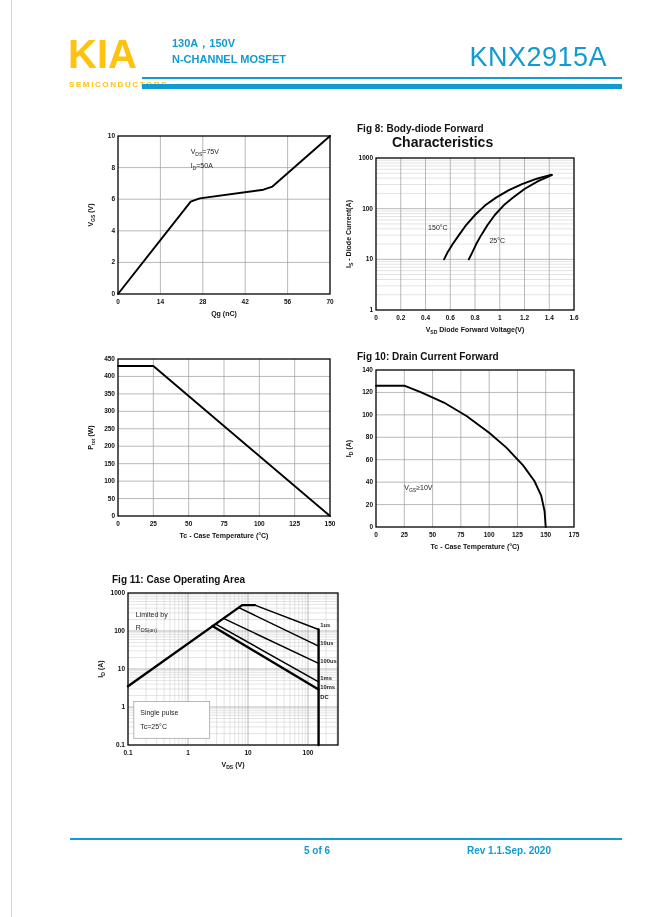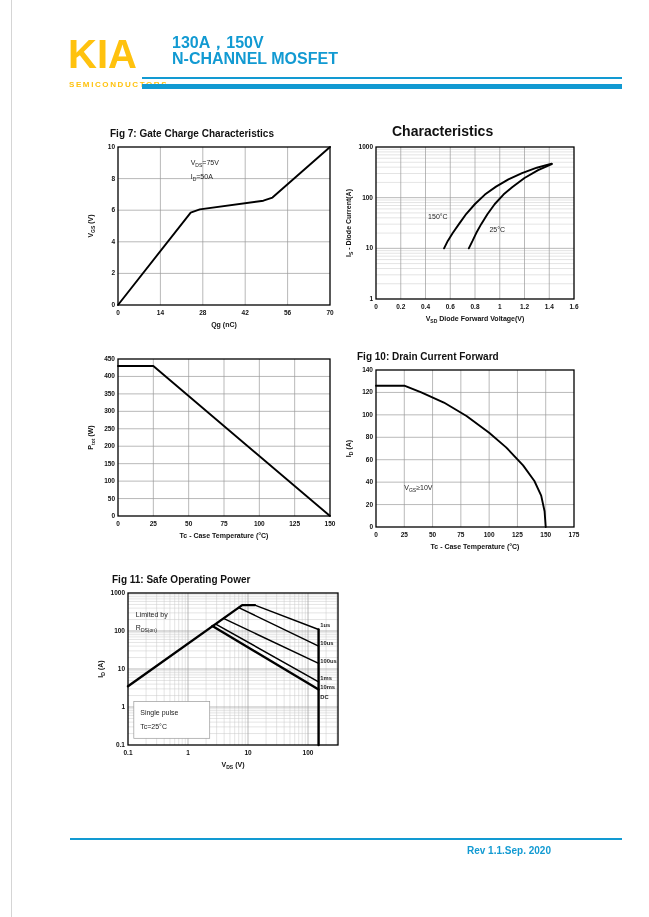--- a/index.html
+++ b/index.html
@@ -3,21 +3,21 @@
 <meta charset="utf-8">
 <style>
   :root{ --blue:#129ad2; --yellow:#ffc20e; }
   html,body{margin:0;padding:0;}
   body{font-family:"Liberation Sans", sans-serif;}
   .page{position:relative;width:649px;height:917px;background:#fff;outline:1px solid #d5d5d5;overflow:hidden;margin-left:12px;}
 
   
   .logo{position:absolute;left:56px;top:34px;font-size:40px;font-weight:800;color:var(--yellow);letter-spacing:0px;line-height:1;}
   .logo-sub{position:absolute;left:57px;top:80px;font-size:8px;font-weight:700;color:var(--yellow);letter-spacing:1.6px;}
-  .spec{position:absolute;left:160px;top:35px;font-size:16px;font-weight:700;color:var(--blue);line-height:16px;}
+  .spec{position:absolute;left:160px;top:35px;font-size:11px;font-weight:700;color:var(--blue);line-height:16px;}
   .part{position:absolute;right:54px;top:42px;font-size:27px;color:var(--blue);letter-spacing:0.5px;}
   .rule-thin{position:absolute;left:130px;top:77px;width:480px;height:2px;background:var(--blue);}
   .rule-thick{position:absolute;left:130px;top:84px;width:480px;height:5px;background:var(--blue);}
 
   
   .fig{position:absolute;}
   .fig-title{font-size:10px;font-weight:600;color:#111;margin-left:26px;white-space:pre;}
   .fig-title2{font-size:14px;font-weight:700;color:#111;margin-left:50px;white-space:pre;}
   .fig svg{display:block;overflow:visible;}
   #fig7{left:72px;top:128px;}
@@ -38,25 +38,25 @@
 <body>
 
 <div class="page">
 
   <div class="logo">KIA</div>
   <div class="logo-sub">SEMICONDUCTORS</div>
   <div class="spec">
     <div>130A，150V</div>
     <div>N-CHANNEL MOSFET</div>
   </div>
+  <div class="part">KNX2915A</div>
   <div class="rule-thin"></div>
   <div class="rule-thick"></div>
 
   <div class="fig" id="fig7">
-    <div class="fig-title">Fig 7: Gate Charge Characteristics</div>
     <svg width="258" height="198">
         <line x1="76.4" x2="76.4" y1="8" y2="166" stroke="#9b9b9b" stroke-width="0.7"></line>
         <line x1="118.80000000000001" x2="118.80000000000001" y1="8" y2="166" stroke="#9b9b9b" stroke-width="0.7"></line>
         <line x1="161.2" x2="161.2" y1="8" y2="166" stroke="#9b9b9b" stroke-width="0.7"></line>
         <line x1="203.60000000000002" x2="203.60000000000002" y1="8" y2="166" stroke="#9b9b9b" stroke-width="0.7"></line>
         <line x1="34" x2="246" y1="134.4" y2="134.4" stroke="#9b9b9b" stroke-width="0.7"></line>
         <line x1="34" x2="246" y1="102.8" y2="102.8" stroke="#9b9b9b" stroke-width="0.7"></line>
         <line x1="34" x2="246" y1="71.2" y2="71.2" stroke="#9b9b9b" stroke-width="0.7"></line>
         <line x1="34" x2="246" y1="39.599999999999994" y2="39.599999999999994" stroke="#9b9b9b" stroke-width="0.7"></line>
         <rect x="34" y="8" width="212" height="158" fill="none" stroke="#000" stroke-width="1.3"></rect>
@@ -74,20 +74,21 @@
         <text x="31" y="104.8" text-anchor="end" font-size="6.5" font-weight="700" fill="#111"><tspan>4</tspan></text>
         <text x="31" y="73.2" text-anchor="end" font-size="6.5" font-weight="700" fill="#111"><tspan>6</tspan></text>
         <text x="31" y="41.599999999999994" text-anchor="end" font-size="6.5" font-weight="700" fill="#111"><tspan>8</tspan></text>
         <text x="31" y="10" text-anchor="end" font-size="6.5" font-weight="700" fill="#111"><tspan>10</tspan></text>
         <text x="140" y="188" text-anchor="middle" font-size="7" font-weight="700" fill="#111"><tspan>Qg (nC)</tspan></text>
         <text x="9" y="87" text-anchor="middle" font-size="7" font-weight="700" fill="#111" transform="rotate(-90 9 87)"><tspan>V</tspan><tspan dy="2.1" font-size="72%">GS</tspan><tspan dy="-2.1"> (V)</tspan></text>
       </svg>
   </div>
 
   <div class="fig" id="fig8">
+    <div class="fig-title">Fig 8: Body-diode Forward</div>
     <div class="fig-title2">Characteristics</div>
     <svg width="244" height="192">
         <line x1="34" x2="232" y1="144.74781355302494" y2="144.74781355302494" stroke="#c9c9c9" stroke-width="0.5"></line>
         <line x1="34" x2="232" y1="135.8258564275371" y2="135.8258564275371" stroke="#c9c9c9" stroke-width="0.5"></line>
         <line x1="34" x2="232" y1="129.4956271060499" y2="129.4956271060499" stroke="#c9c9c9" stroke-width="0.5"></line>
         <line x1="34" x2="232" y1="124.58551978030837" y2="124.58551978030837" stroke="#c9c9c9" stroke-width="0.5"></line>
         <line x1="34" x2="232" y1="120.57366998056204" y2="120.57366998056204" stroke="#c9c9c9" stroke-width="0.5"></line>
         <line x1="34" x2="232" y1="117.18169930594432" y2="117.18169930594432" stroke="#c9c9c9" stroke-width="0.5"></line>
         <line x1="34" x2="232" y1="114.24344065907485" y2="114.24344065907485" stroke="#c9c9c9" stroke-width="0.5"></line>
         <line x1="34" x2="232" y1="111.65171285507421" y2="111.65171285507421" stroke="#c9c9c9" stroke-width="0.5"></line>
@@ -211,21 +212,21 @@
         <text x="31" y="77.28571428571429" text-anchor="end" font-size="6.5" font-weight="700" fill="#111"><tspan>80</tspan></text>
         <text x="31" y="54.85714285714286" text-anchor="end" font-size="6.5" font-weight="700" fill="#111"><tspan>100</tspan></text>
         <text x="31" y="32.428571428571445" text-anchor="end" font-size="6.5" font-weight="700" fill="#111"><tspan>120</tspan></text>
         <text x="31" y="10" text-anchor="end" font-size="6.5" font-weight="700" fill="#111"><tspan>140</tspan></text>
         <text x="133" y="187" text-anchor="middle" font-size="7" font-weight="700" fill="#111"><tspan>Tc - Case Temperature (°C)</tspan></text>
         <text x="9" y="86.5" text-anchor="middle" font-size="7" font-weight="700" fill="#111" transform="rotate(-90 9 86.5)"><tspan>I</tspan><tspan dy="2.1" font-size="72%">D</tspan><tspan dy="-2.1"> (A)</tspan></text>
       </svg>
   </div>
 
   <div class="fig" id="fig11">
-    <div class="fig-title">Fig 11: Safe Operating Power</div>
+    <div class="fig-title">Fig 11: Case Operating Area</div>
     <svg width="256" height="192">
         <line x1="52.063414698818946" x2="52.063414698818946" y1="8" y2="160" stroke="#c9c9c9" stroke-width="0.5"></line>
         <line x1="62.62983493260336" x2="62.62983493260336" y1="8" y2="160" stroke="#c9c9c9" stroke-width="0.5"></line>
         <line x1="70.12682939763789" x2="70.12682939763789" y1="8" y2="160" stroke="#c9c9c9" stroke-width="0.5"></line>
         <line x1="75.94195007878903" x2="75.94195007878903" y1="8" y2="160" stroke="#c9c9c9" stroke-width="0.5"></line>
         <line x1="80.6932496314223" x2="80.6932496314223" y1="8" y2="160" stroke="#c9c9c9" stroke-width="0.5"></line>
         <line x1="84.71041616389704" x2="84.71041616389704" y1="8" y2="160" stroke="#c9c9c9" stroke-width="0.5"></line>
         <line x1="88.19024409645684" x2="88.19024409645684" y1="8" y2="160" stroke="#c9c9c9" stroke-width="0.5"></line>
         <line x1="91.25966986520672" x2="91.25966986520672" y1="8" y2="160" stroke="#c9c9c9" stroke-width="0.5"></line>
         <line x1="112.06877947642693" x2="112.06877947642693" y1="8" y2="160" stroke="#c9c9c9" stroke-width="0.5"></line>
@@ -311,14 +312,15 @@
         <text x="31" y="124" text-anchor="end" font-size="6.5" font-weight="700" fill="#111"><tspan>1</tspan></text>
         <text x="31" y="86" text-anchor="end" font-size="6.5" font-weight="700" fill="#111"><tspan>10</tspan></text>
         <text x="31" y="48" text-anchor="end" font-size="6.5" font-weight="700" fill="#111"><tspan>100</tspan></text>
         <text x="31" y="10" text-anchor="end" font-size="6.5" font-weight="700" fill="#111"><tspan>1000</tspan></text>
         <text x="139" y="182" text-anchor="middle" font-size="7" font-weight="700" fill="#111"><tspan>V</tspan><tspan dy="2.1" font-size="72%">DS</tspan><tspan dy="-2.1"> (V)</tspan></text>
         <text x="9" y="84" text-anchor="middle" font-size="7" font-weight="700" fill="#111" transform="rotate(-90 9 84)"><tspan>I</tspan><tspan dy="2.1" font-size="72%">D</tspan><tspan dy="-2.1"> (A)</tspan></text>
       </svg>
   </div>
 
   <div class="f-line"></div>
+  <div class="f-page">5 of 6</div>
   <div class="f-rev">Rev 1.1.Sep. 2020</div>
 </div>
 
 </body></html>

